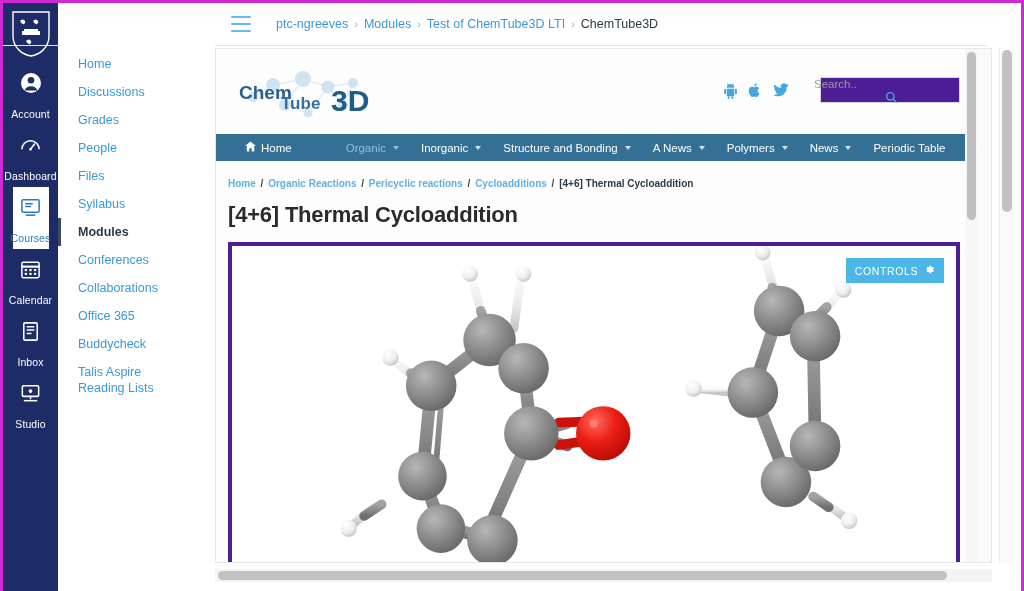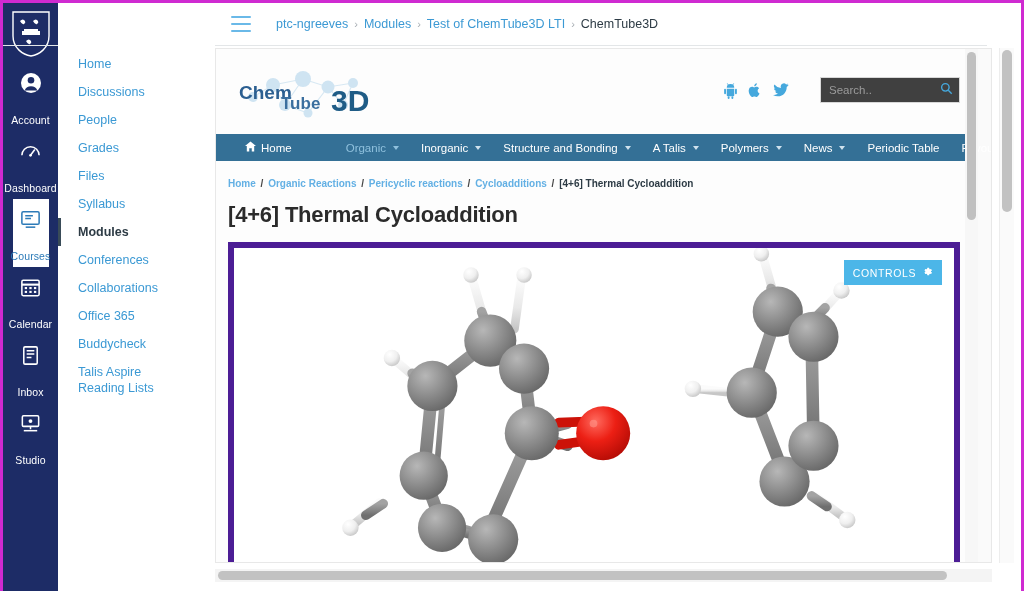--- a/index.html
+++ b/index.html
@@ -17,21 +17,21 @@
 
   
   .globalnav {
     width:55px; flex:0 0 55px; background:#1d2c66;
     display:flex; flex-direction:column; align-items:center;
     padding-top:4px; color:#fff;
   }
   .gn-logo { width:40px; height:46px; margin:4px 0 6px 0; display:flex; align-items:center; justify-content:center; }
   .gn-item {
     width:36px; padding:7px 0 5px 0; display:flex; flex-direction:column;
-    align-items:center; gap:18px; cursor:pointer;
+    align-items:center; gap:12px; cursor:pointer;
   }
   .gn-item .gn-ico { width:26px; height:26px; display:flex; align-items:center; justify-content:center; }
   .gn-item .gn-lbl { font-size:10.5px; line-height:12px; letter-spacing:.1px; color:#ffffff; }
   .gn-item.active { background:#ffffff; }
   .gn-item.active .gn-lbl { color:#2d7bb8; }
   .gn-item.active .gn-ico svg { stroke:#2d7bb8; fill:none; }
 
   
   .coursecol { width:157px; flex:0 0 157px; background:#fff; position:relative; }
   .coursenav { padding:47px 0 0 0; }
@@ -63,22 +63,23 @@
   }
   .iframe-inner { position:absolute; inset:0; right:13px; background:#fdfdfd; }
 
   
   .ct-header { height:85px; position:relative; background:#fdfdfd; }
   .ct-logo { position:absolute; left:17px; top:22px; width:180px; height:50px;text-decoration:underline; }
   .ct-social { position:absolute; right:190px; top:33px; display:flex; gap:10px; align-items:center; }
   .ct-social .si { width:15px; height:17px; display:block; }
   .ct-search {
     position:absolute; right:18px; top:28px; width:140px; height:26px;
-    border:1px solid #d8d8d8; background:#404040; display:flex; align-items:center;
+    border:1px solid #d8d8d8; background:#4c1d95; display:flex; align-items:center;
     padding:0 6px 0 8px;
+    flex-direction:column;
   }
   .ct-search input {
     border:0; outline:0; flex:1; font-size:11.5px; color:#8b8b8b;
     font-family:"Liberation Sans", sans-serif; background:transparent; min-width:0;
   }
   .ct-search input::placeholder { color:#9b9b9b; }
 
   
   .ct-menu {
     background:#347096; height:27px; display:flex; align-items:center;
@@ -92,21 +93,21 @@
 
   
   .ct-body { padding:17px 18px 0 12px; background:#fdfdfd; }
   .ct-crumb { font-size:10px; font-weight:bold; color:#2d3b45; margin-bottom:13px; }
   .ct-crumb a { color:#63b0e4; text-decoration:none; cursor:pointer; }
   .ct-crumb .s { color:#444; font-weight:bold; margin:0 2px; }
   .ct-title { font-size:22px; font-weight:bold; color:#2b2b2b; letter-spacing:-.2px; margin-bottom:14px; }
 
   
   .viewer {
-    position:relative; height:340px; background:#ffffff; border:6px solid #4c1d95;
+    position:relative; height:340px; background:#ffffff; border:4px solid #4c1d95;
     overflow:hidden;
   }
   .controls-btn {
     position:absolute; right:12px; top:12px; z-index:5;
     background:#4cb6e8; color:#fff; font-size:10.5px; letter-spacing:.6px;
     padding:6px 9px; display:flex; align-items:center; gap:6px; cursor:pointer;
   }
 
   
   .vscroll-outer { position:absolute; right:7px; top:45px; bottom:28px; width:15px; background:#fafafa; border-left:1px solid #ededed; }
@@ -206,22 +207,22 @@
       <span class="gn-lbl">Studio</span>
     </div>
 
   </nav>
 
   <div class="coursecol">
     <div class="hr2"></div>
     <div class="coursenav">
       <a class="cn-item">Home</a>
       <a class="cn-item">Discussions</a>
+      <a class="cn-item">Grades</a>
       <a class="cn-item">People</a>
-      <a class="cn-item">Grades</a>
       <a class="cn-item">Files</a>
       <a class="cn-item">Syllabus</a>
       <a class="cn-item active">Modules</a>
       <a class="cn-item">Conferences</a>
       <a class="cn-item">Collaborations</a>
       <a class="cn-item">Office 365</a>
       <a class="cn-item">Buddycheck</a>
       <a class="cn-item" style="max-width:118px;">Talis Aspire Reading Lists</a>
     </div>
   </div>
@@ -324,21 +325,21 @@
           </div>
           <div class="mi">
             <span class="lbl">Inorganic</span>
             <i class="caret"></i>
           </div>
           <div class="mi">
             <span class="lbl">Structure and Bonding</span>
             <i class="caret"></i>
           </div>
           <div class="mi">
-            <span class="lbl">A Talis</span>
+            <span class="lbl">A News</span>
             <i class="caret"></i>
           </div>
           <div class="mi">
             <span class="lbl">Polymers</span>
             <i class="caret"></i>
           </div>
           <div class="mi">
             <span class="lbl">News</span>
             <i class="caret"></i>
           </div>

